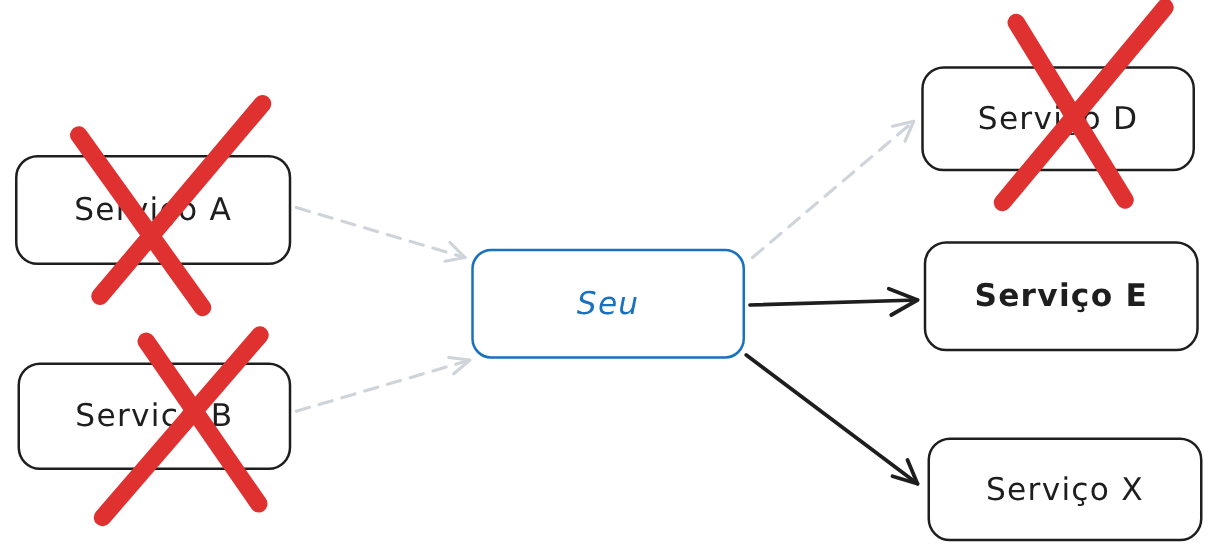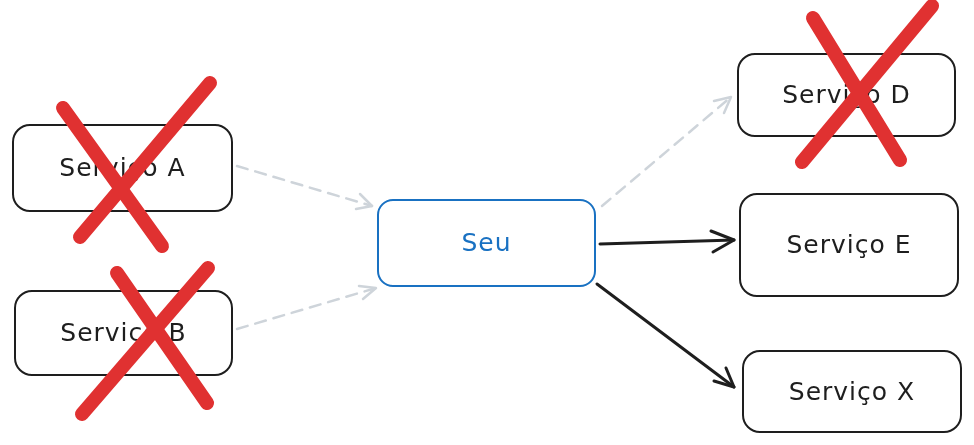--- a/index.html
+++ b/index.html
@@ -36,23 +36,23 @@
   }
   .node.accent {
     border-color: #1971c2;
     border-width: 2px;
     border-radius: 16px;
   }
   .node.accent span { color: #1971c2; }
 
   .node-a { left: 12px;  top: 124px; width: 221px; height: 88px; }
   .node-b { left: 14px;  top: 290px; width: 219px; height: 86px; }
-  .node-mid { left: 377px; top: 199px; width: 219px; height: 88px; }
+  .node-mid { left: 377px; top: 199px; width: 219px; height: 88px; font-style: italic; }
   .node-d { left: 737px; top: 53px;  width: 219px; height: 84px; }
-  .node-e { left: 739px; top: 193px; width: 220px; height: 104px; }
+  .node-e { left: 739px; top: 193px; width: 220px; height: 88px; font-weight: bold; }
   .node-x { left: 742px; top: 350px; width: 220px; height: 83px; }
 
   svg.overlay {
     position: absolute;
     left: 0; top: 0;
     width: 974px;
     height: 445px;
     z-index: 2;
     pointer-events: none;
   }

